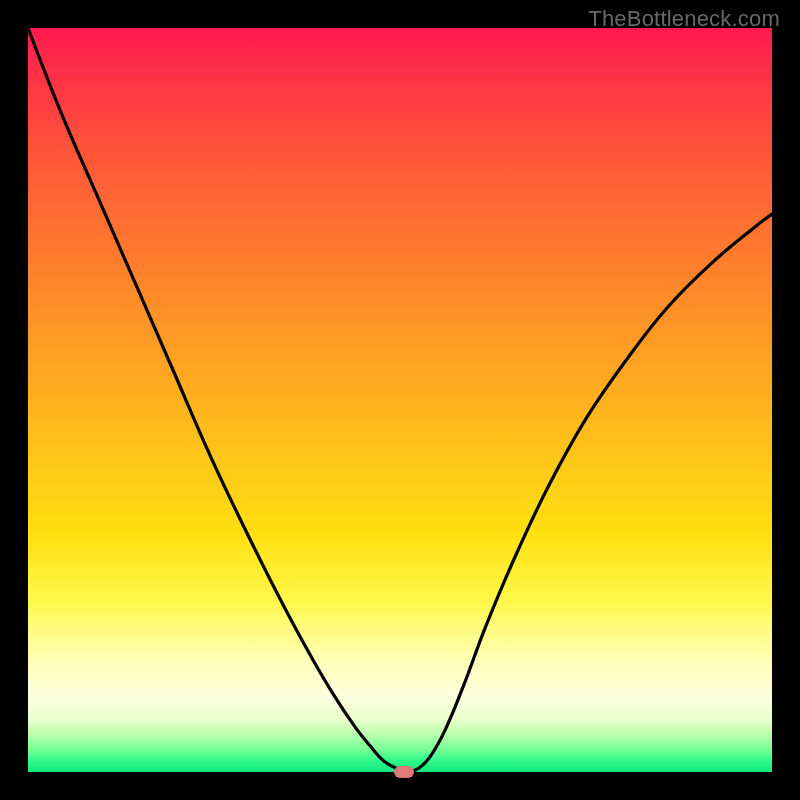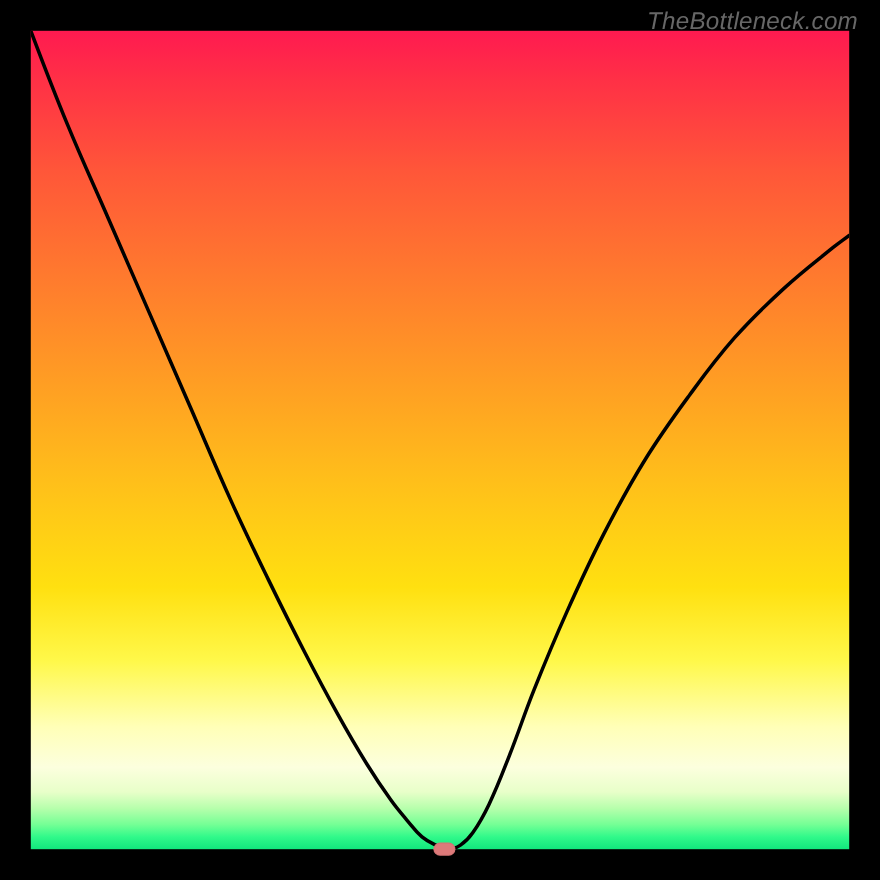--- a/index.html
+++ b/index.html
@@ -2,21 +2,20 @@
 <html><head>
 <meta charset="utf-8">
 <style>
   * { margin: 0; padding: 0; box-sizing: border-box; }
   html, body { width: 800px; height: 800px; overflow: hidden; background: #000; }
   .frame {
     position: absolute;
     left: 0; top: 0;
     width: 800px; height: 800px;
     background: #000;
-    font-style: italic;
   }
   .watermark {
     position: absolute;
     top: 6px;
     right: 20px;
     font-family: Arial, Helvetica, sans-serif;
     font-size: 22px;
     color: #676767;
     letter-spacing: 0.2px;
     font-weight: 500;

